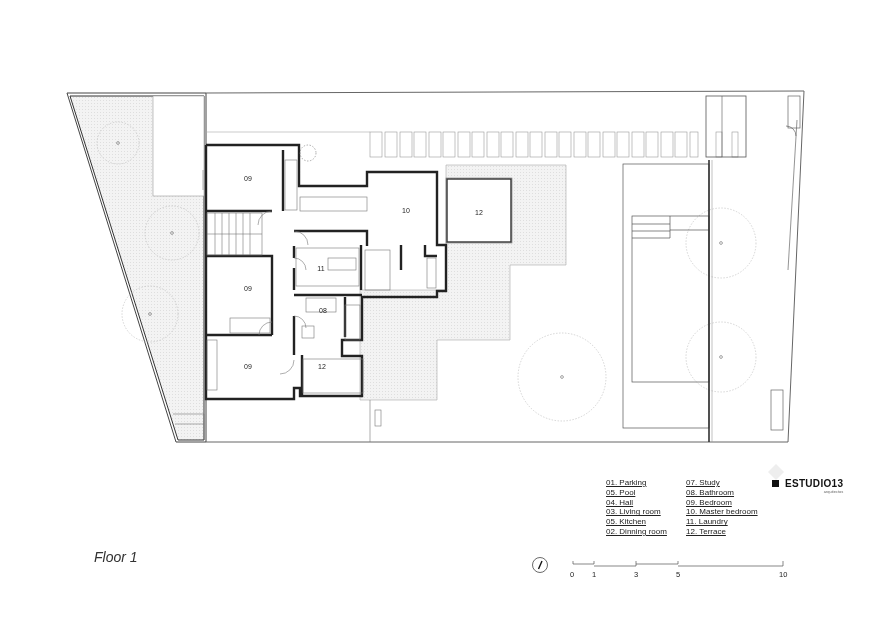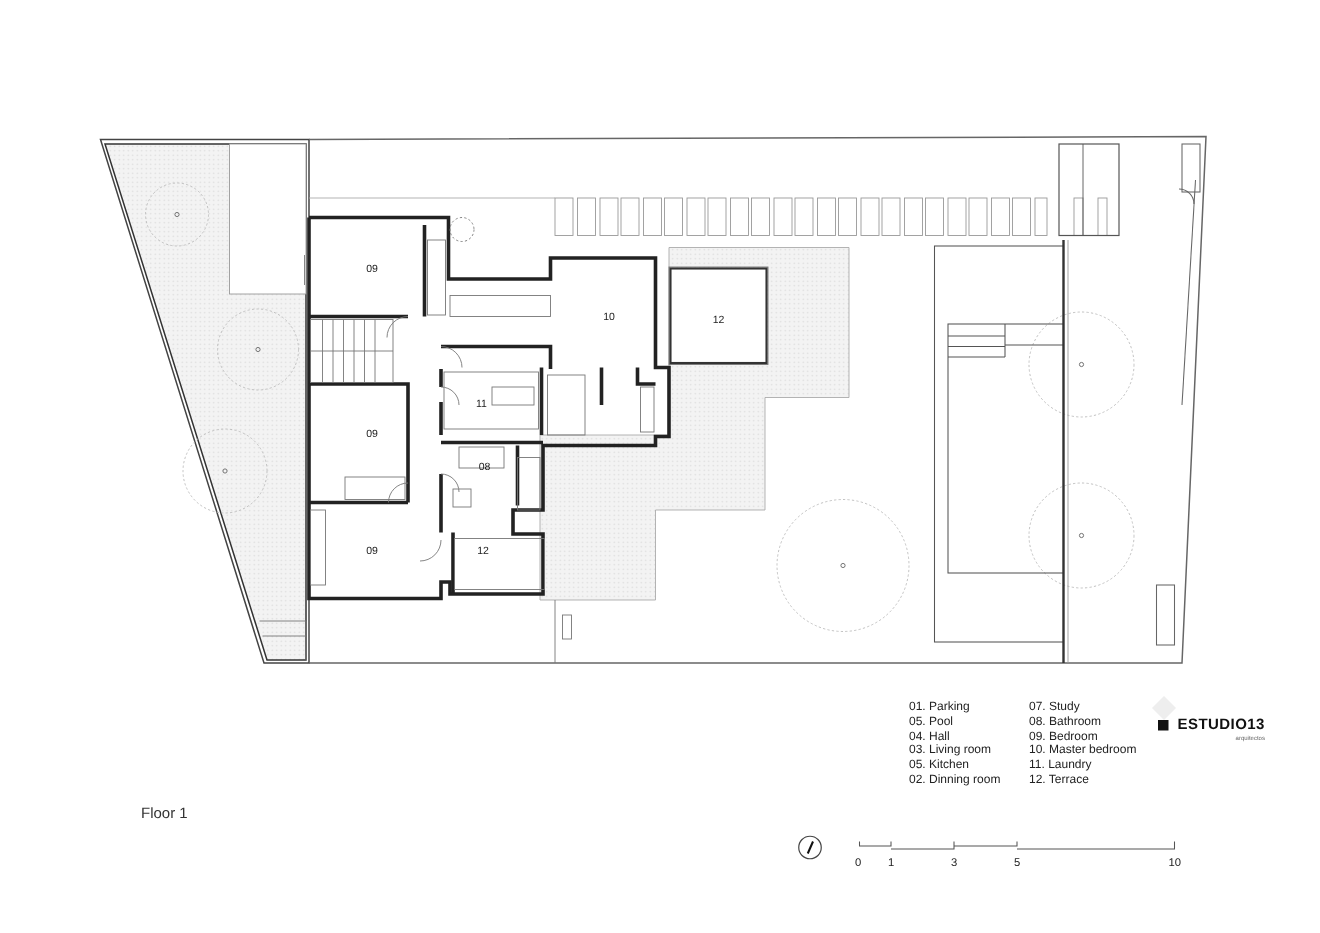--- a/index.html
+++ b/index.html
@@ -1,24 +1,24 @@
 <!DOCTYPE html>
 <html><head>
 <meta charset="utf-8">
 <style>
   html,body{margin:0;padding:0;background:#fff;}
   body{width:880px;height:622px;position:relative;overflow:hidden;font-family:"Liberation Sans",sans-serif;color:#222;}
   #plan{position:absolute;left:0;top:0;}
-  .legend{position:absolute;top:466px;font-size:8px;line-height:9.8px;color:#222;}
+  .legend{position:absolute;top:478px;font-size:8px;line-height:9.8px;color:#222;text-decoration:underline;}
   .legend div{white-space:nowrap;}
   .logo{position:absolute;left:772px;top:478px;display:flex;align-items:flex-start;}
   .logo-mark{width:7px;height:7px;background:#111;margin-right:6px;margin-top:2px;}
   .logo-text{font-size:10px;font-weight:bold;letter-spacing:0.3px;color:#111;line-height:11px;}
   .logo-sub{font-size:4px;color:#666;text-align:right;line-height:5px;}
-  .floor-label{position:absolute;left:94px;top:537px;font-size:10px;color:#333;}
+  .floor-label{position:absolute;left:94px;top:549px;font-size:14px;color:#333;font-style:italic;}
   .scale-lbl{position:absolute;top:570px;font-size:7.5px;color:#222;}
 </style>
 </head>
 <body>
 
 <svg id="plan" width="880" height="622" viewBox="0 0 880 622">
   <defs>
     <pattern id="dots" width="3" height="3" patternUnits="userSpaceOnUse">
       <rect width="3" height="3" fill="#f3f3f3"></rect>
       <circle cx="1.5" cy="1.5" r="0.5" fill="#d8d8d8"></circle>

